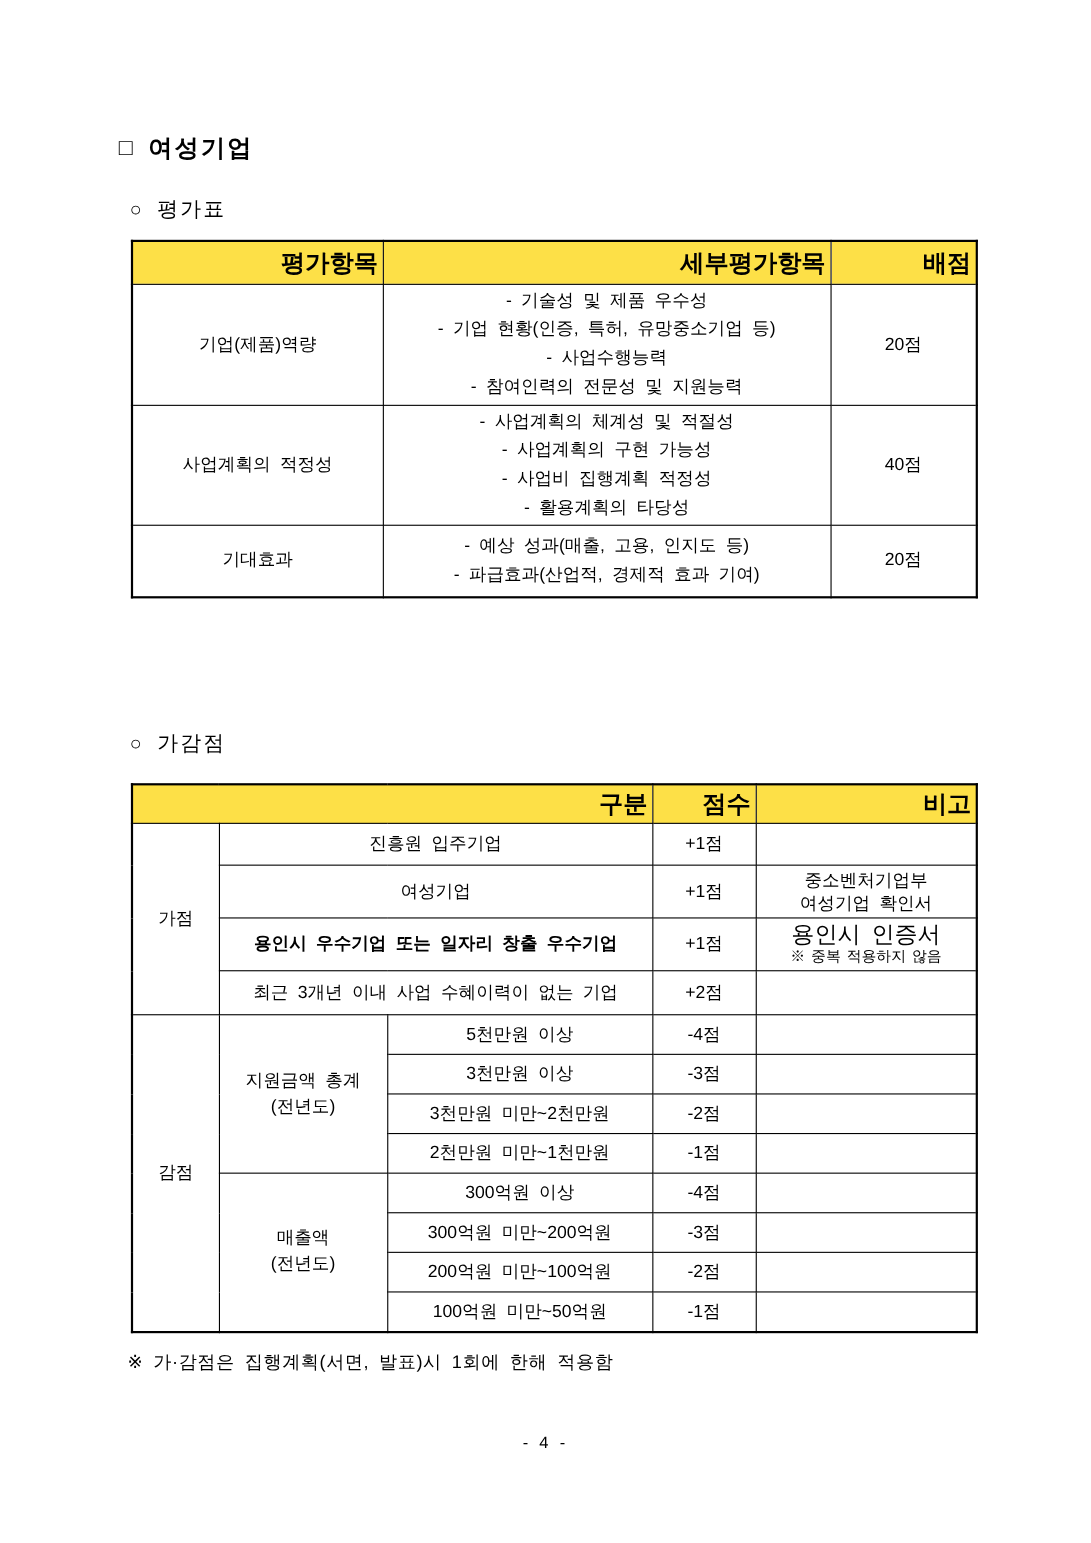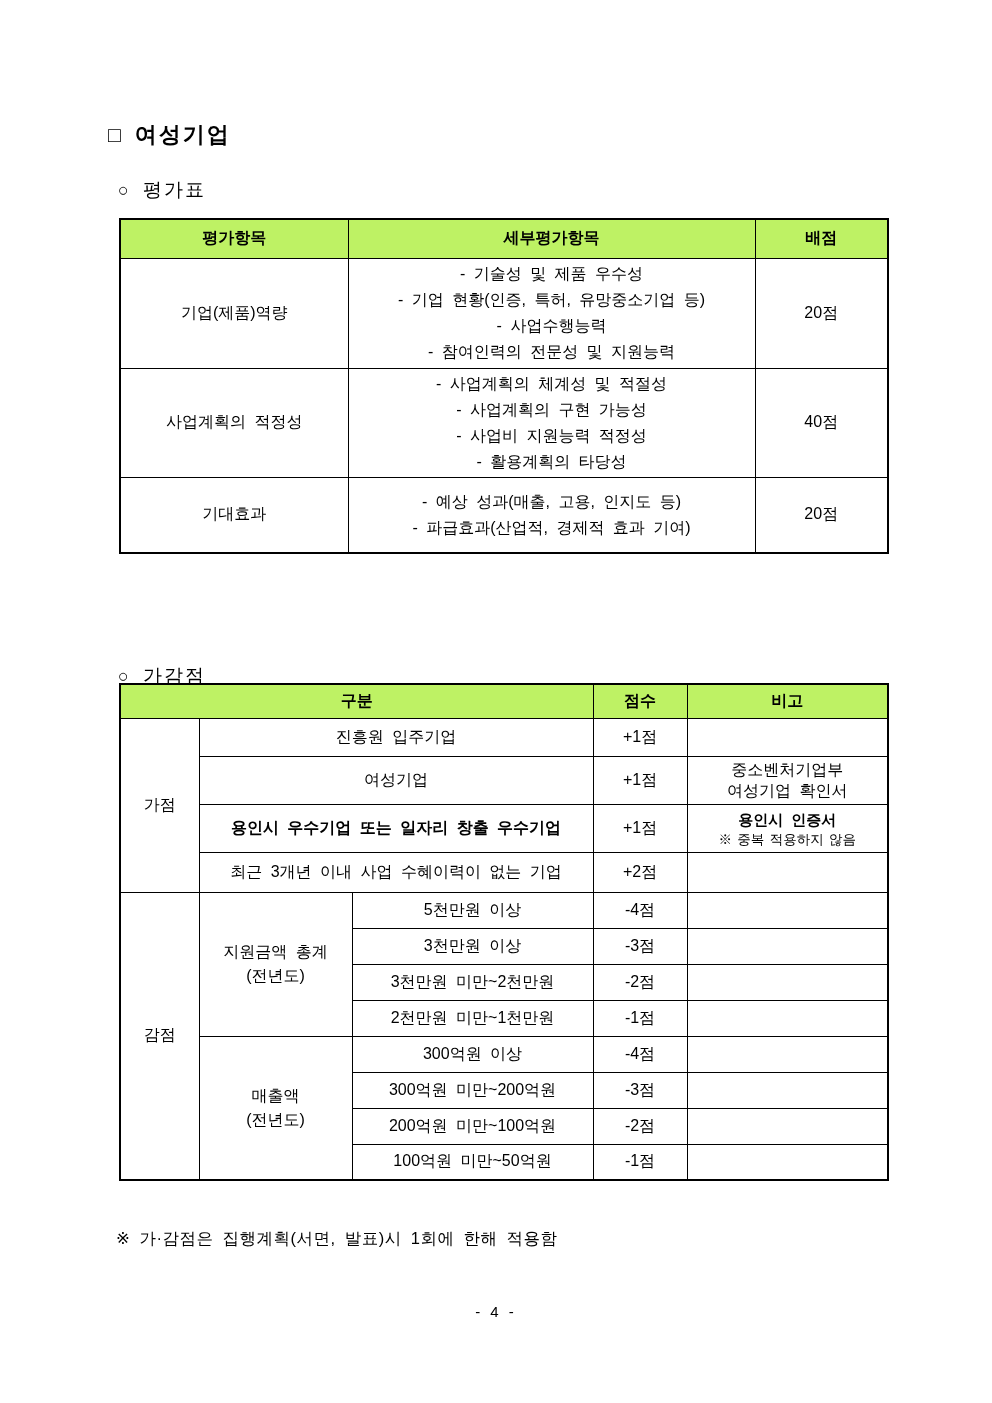--- a/index.html
+++ b/index.html
@@ -38,36 +38,37 @@
     word-spacing:4px;
   }
   table.doc-table th, table.doc-table td {
     border:1px solid #000;
     vertical-align:middle;
     text-align:center;
     padding:2px 4px;
     overflow:hidden;
   }
   table.doc-table th {
-    background:#bef264;
+    background:#fde047;
     font-weight:bold;
-    font-size:16px;
+    font-size:22px;
+    text-align:right;
   }
   #eval-table { top:218px; width:768px; }
-  #adjust-table { top:683px; width:768px; }
+  #adjust-table { top:712px; width:768px; }
   td.details {
     text-align:left; padding-left:12px;
     line-height:26px;
   }
   td.details div { white-space:nowrap; }
   .bold { font-weight:bold; }
   td.score-cell { font-weight:normal; }
   td.note-cell { line-height:21px; padding:2px 2px; }
   .note-sub { font-size:13.5px; display:block; line-height:17px; word-spacing:2px;font-family:Liberation Serif, serif; }
-  .note-main { font-weight:bold; font-size:15px; display:block; line-height:22px; }
+  .note-main { font-weight:normal; font-size:21px; display:block; line-height:22px; }
   .group-label { line-height:24px; }
   .footnote {
     position:absolute; left:116px; top:1228px;
     font-size:16.5px; word-spacing:4px; letter-spacing:0.5px;
   }
   .page-number {
     position:absolute; left:0; top:1303px; width:100%;
     text-align:center; font-size:15px; letter-spacing:3px;
   }
 </style>
@@ -106,26 +107,26 @@
           <div>- 사업수행능력</div>
           <div>- 참여인력의 전문성 및 지원능력</div>
         </td>
         <td>20점</td>
       </tr>
       <tr style="height:108px">
         <td>사업계획의 적정성</td>
         <td class="details">
           <div>- 사업계획의 체계성 및 적절성</div>
           <div>- 사업계획의 구현 가능성</div>
-          <div>- 사업비 지원능력 적정성</div>
+          <div>- 사업비 집행계획 적정성</div>
           <div>- 활용계획의 타당성</div>
         </td>
         <td>40점</td>
       </tr>
-      <tr style="height:76px">
+      <tr style="height:66px">
         <td>기대효과</td>
         <td class="details">
           <div>- 예상 성과(매출, 고용, 인지도 등)</div>
           <div>- 파급효과(산업적, 경제적 효과 기여)</div>
         </td>
         <td>20점</td>
       </tr>
     </tbody>
   </table>
 

